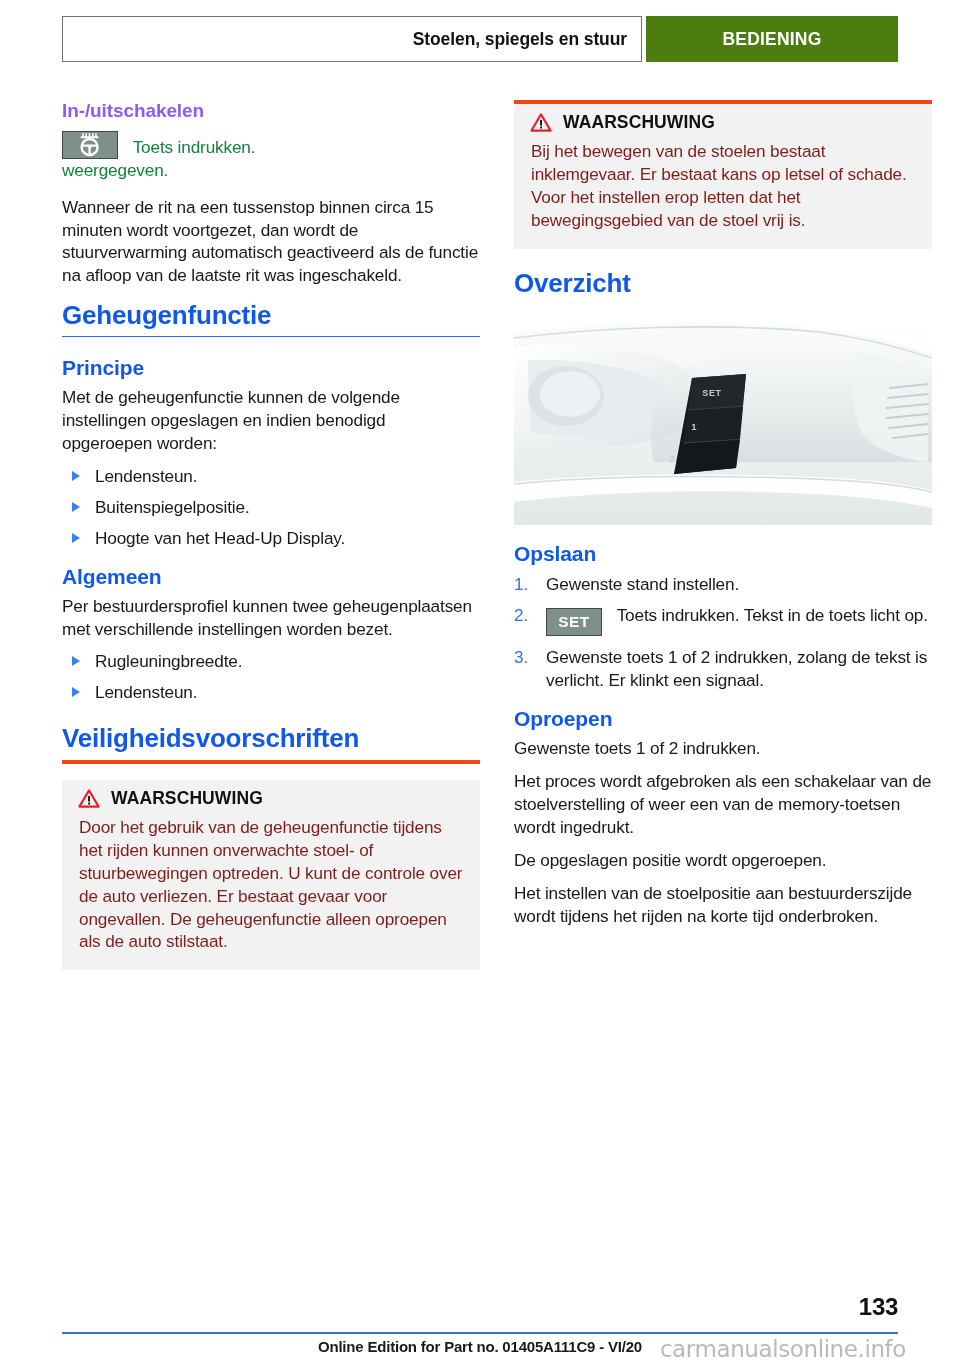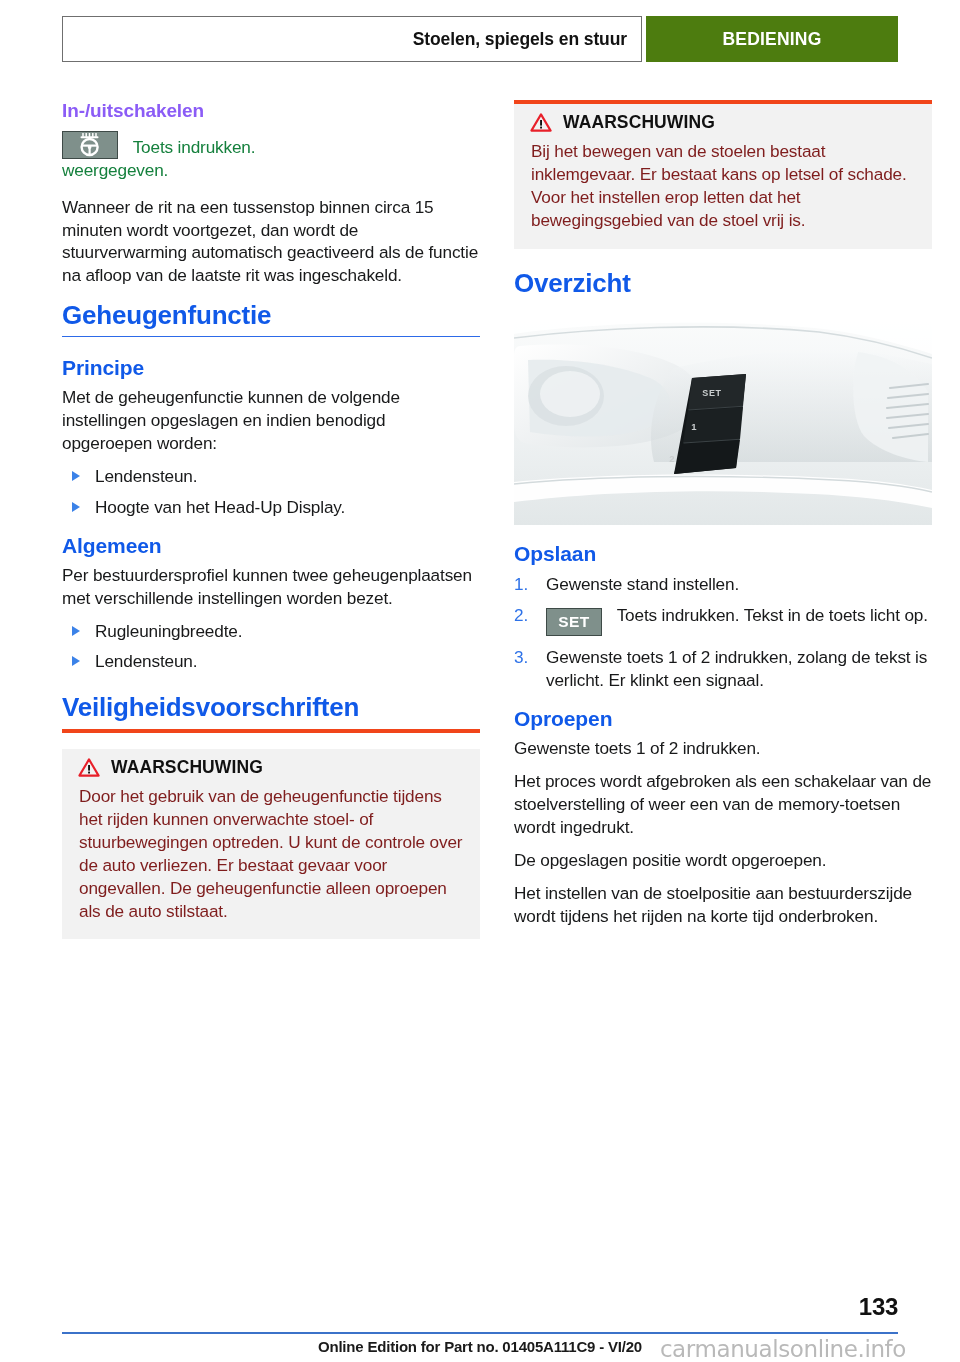--- a/index.html
+++ b/index.html
@@ -166,20 +166,21 @@
     <p class="body">Wanneer de rit na een tussenstop binnen circa 15 minuten wordt voortgezet, dan wordt de stuurverwarming automatisch geactiveerd als de functie na afloop van de laatste rit was ingeschakeld.</p>
 
     <h1 class="h1">Geheugenfunctie</h1>
     <div class="h1-rule"></div>
 
     <h2 class="h2">Principe</h2>
     <p class="body tight">Met de geheugenfunctie kunnen de volgende instellingen opgeslagen en indien benodigd opgeroepen worden:</p>
 
     <ul class="bullets">
       <li><span class="tri"></span><span>Lendensteun.</span></li>
+      <li><span class="tri"></span><span>Buitenspiegelpositie.</span></li>
       <li><span class="tri"></span><span>Hoogte van het Head-Up Display.</span></li>
     </ul>
 
     <h2 class="h2">Algemeen</h2>
     <p class="body tight">Per bestuurdersprofiel kunnen twee geheugenplaatsen met verschillende instellingen worden bezet.</p>
 
     <ul class="bullets">
       <li><span class="tri"></span><span>Rugleuningbreedte.</span></li>
       <li><span class="tri"></span><span>Lendensteun.</span></li>
     </ul>

